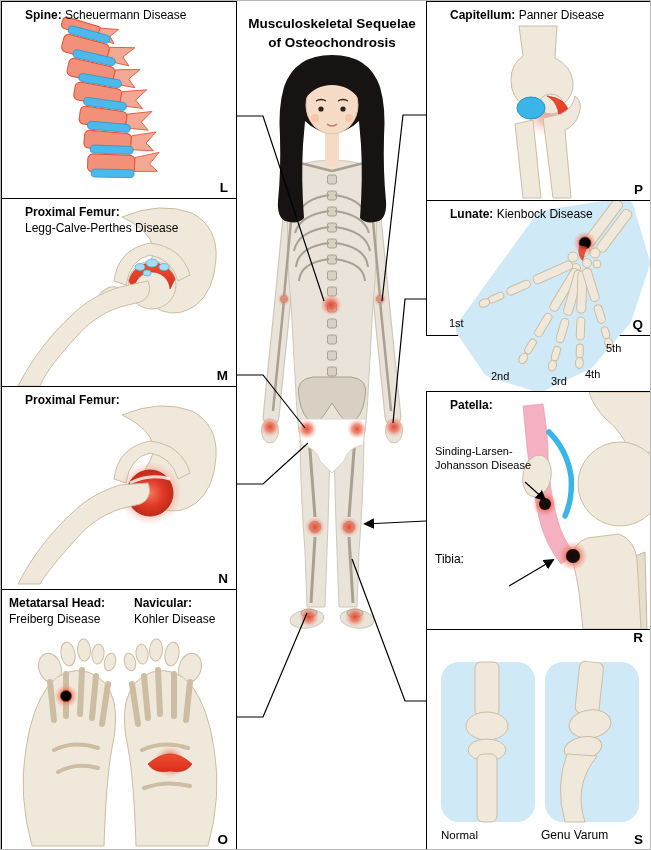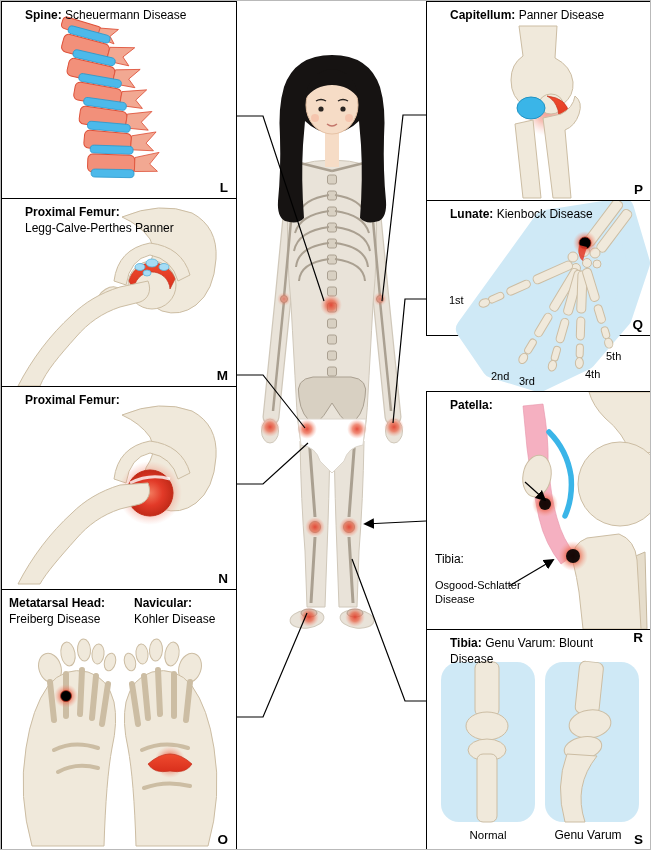--- a/index.html
+++ b/index.html
@@ -6,21 +6,21 @@
   body{font-family:"Liberation Sans",sans-serif;background:#fff;color:#000}
   .stage{position:relative;width:651px;height:850px;background:#fff;border:1px solid #b9b9b9;overflow:hidden}
   .panel{position:absolute;background:#fff;border:1px solid #000}
   .panel>svg{position:absolute;left:0;top:0;z-index:1}
   .phead{position:absolute;top:2px;left:0;right:0;padding:4px 23px;font-size:12px;line-height:1.3;z-index:4}
   .phead .bld{font-weight:bold}
   .two .bld{display:block}
   .letter{position:absolute;bottom:3px;right:8px;font-weight:bold;font-size:13.5px;z-index:4}
   .plabel{position:absolute;font-size:11px;line-height:1.3;z-index:4}
   .plabel .bld{font-weight:bold}
-  .ctr{text-align:center}
+  .ctr{}
   .ctitle{position:absolute;left:238px;top:14px;width:186px;text-align:center;font-weight:bold;font-size:13.5px;line-height:1.4;z-index:2}
   .figure{position:absolute;left:236px;top:48px;z-index:1}
   .overlay{position:absolute;left:0;top:0;z-index:6;pointer-events:none}
   
   .bone{fill:#f0e9db;stroke:#ccbda3;stroke-width:1}
   .bone2{fill:#e6ddcb;stroke:#c6b89e;stroke-width:1}
   .skel{fill:#d8d0c2;stroke:#aaa091;stroke-width:1}
   .skline{stroke:#aaa091;fill:none}
   .disc{fill:#4cb9ea;stroke:#2a98cc;stroke-width:.8}
   .vbody{fill:#f2907a;stroke:#de5038;stroke-width:1}
@@ -50,20 +50,24 @@
         <stop offset="0%" stop-color="#f37a5e"></stop>
           <stop offset="55%" stop-color="#e23a28"></stop>
           <stop offset="100%" stop-color="#c22a18"></stop>
       </radialGradient>
       <marker id="arrw" markerWidth="9" markerHeight="9" refX="7.5" refY="4.5" orient="auto">
         <path d="M0,0 L9,4.5 L0,9 Z" fill="#000"></path>
       </marker>
     </defs>
   </svg>
 
+  <div class="ctitle">
+    <div>Musculoskeletal Sequelae</div>
+    <div>of Osteochondrosis</div>
+  </div>
 
   <svg class="figure" width="190" height="600" viewBox="0 0 190 600">
     <polyline points="58,126 46,250 34,368" fill="none" stroke="#d0c8ba" stroke-width="17" stroke-linecap="round" stroke-linejoin="round"></polyline>
     <polyline points="58,126 46,250 34,368" fill="none" stroke="#e9e3d9" stroke-width="14.5" stroke-linecap="round" stroke-linejoin="round"></polyline>
     <polyline points="132,126 144,250 156,368" fill="none" stroke="#d0c8ba" stroke-width="17" stroke-linecap="round" stroke-linejoin="round"></polyline>
     <polyline points="132,126 144,250 156,368" fill="none" stroke="#e9e3d9" stroke-width="14.5" stroke-linecap="round" stroke-linejoin="round"></polyline>
     <ellipse cx="33" cy="382" rx="8.5" ry="12" class="body"></ellipse>
     <ellipse cx="157" cy="382" rx="8.5" ry="12" class="body"></ellipse>
     <path d="M60,116 Q95,106 130,116 Q138,124 139,150 Q141,205 136,255 Q133,310 131,345 Q130,372 126,394 L64,394 Q60,372 59,345 Q57,310 54,255 Q49,205 51,150 Q52,124 60,116 Z" class="body"></path>
     <rect x="88" y="80" width="14" height="38" class="skin"></rect>
@@ -175,21 +179,21 @@
       <g transform="translate(90,176) rotate(1)">
           <rect x="-1" y="-9" width="43" height="8" rx="4" class="disc"></rect>
         </g>
     </svg>
     <span class="letter">L</span>
   </section>
 
   <section class="panel" style="left:0;top:197px;width:236px;height:189px">
     <div class="phead two">
       <span class="bld">Proximal Femur:</span>
-      <span>Legg-Calve-Perthes Panner</span>
+      <span>Legg-Calve-Perthes Disease</span>
     </div>
     <svg width="234" height="187" viewBox="0 0 234 187">
       <path d="M120,18 Q158,2 190,14 Q216,28 214,60 Q212,92 194,106 Q178,118 160,112 Q146,106 142,92 Q139,76 148,64 Q154,52 148,40 Q138,26 120,18 Z" class="bone"></path>
       <path d="M112,82 Q116,50 148,44 Q180,48 188,76 L176,82 Q170,60 148,56 Q128,60 124,86 Z" class="bone"></path>
       <circle cx="150" cy="86" r="24" class="bone"></circle>
       <path d="M127,82 A24,24 0 0 1 173,80 L168,90 A18,18 0 0 0 132,92 Z" fill="url(#gr-solidred)" stroke="#c33320" stroke-width=".7"></path>
       <ellipse cx="138" cy="68" rx="5" ry="3.5" class="frag"></ellipse>
         <ellipse cx="150" cy="64" rx="6" ry="4" class="frag"></ellipse>
       <ellipse cx="162" cy="68" rx="5" ry="3.5" class="frag"></ellipse>
         <ellipse cx="145" cy="74" rx="4" ry="3" class="frag"></ellipse>
@@ -320,25 +324,25 @@
             <rect x="-4.5" y="10" width="9" height="34" rx="4" class="bone"></rect>
             <rect x="-4" y="48" width="8" height="19" rx="4" class="bone"></rect>
             <rect x="-3.5" y="71" width="7" height="12" rx="3.5" class="bone"></rect>
             <ellipse cx="0" cy="88" rx="4" ry="5" class="bone"></ellipse>
           </g>
       </g>
       <circle cx="158" cy="42" r="12" fill="url(#gr-glow)"></circle>
       <circle cx="158" cy="42" r="6" class="redcore" stroke="#b52a1a" stroke-width=".7"></circle>
       <path d="M152,44 Q150,56 156,60 Q158,52 160,46 Z" fill="#e23a28" opacity=".85"></path>
     </svg>
-    <div class="plabel" style="left:22px;top:92px">1st</div>
+    <div class="plabel" style="left:22px;top:115px">1st</div>
     <div class="plabel" style="left:64px;top:168px">2nd</div>
-    <div class="plabel" style="left:92px;top:173px">3rd</div>
+    <div class="plabel" style="left:124px;top:173px">3rd</div>
     <div class="plabel" style="left:158px;top:166px">4th</div>
-    <div class="plabel" style="left:179px;top:148px">5th</div>
+    <div class="plabel" style="left:179px;top:140px">5th</div>
     <span class="letter">Q</span>
   </section>
 
   <section class="panel" style="left:425px;top:390px;width:226px;height:258px">
     <div class="phead">
       <span class="bld">Patella:</span>
     </div>
     <svg width="224" height="237" viewBox="0 0 224 237">
       <path d="M162,0 L224,0 L224,60 L206,66 Q196,40 178,26 Q166,14 162,0 Z" class="bone"></path>
       <circle cx="193" cy="92" r="42" class="bone"></circle>
@@ -347,33 +351,29 @@
       <path d="M96,14 L116,12 Q122,48 121,70 Q124,106 130,126 Q136,148 148,162 L134,172 Q118,152 112,126 Q104,88 100,56 Z" fill="#f5a8bb" opacity=".9" stroke="#e287a0" stroke-width=".6"></path>
       <path d="M122,40 Q140,58 144,84 Q146,106 138,124" stroke="#3ab5e8" stroke-width="5.5" fill="none" stroke-linecap="round"></path>
       <ellipse cx="110" cy="84" rx="14" ry="21" class="bone" transform="rotate(10 110 84)"></ellipse>
       <circle cx="118" cy="112" r="13" fill="url(#gr-glow)"></circle>
         <circle cx="118" cy="112" r="6" class="redcore" opacity=".9"></circle>
       <circle cx="146" cy="164" r="15" fill="url(#gr-glow)"></circle>
         <circle cx="146" cy="164" r="7" class="redcore" opacity=".9"></circle>
       <line x1="98" y1="90" x2="118" y2="108" stroke="#000" stroke-width="1.2" marker-end="url(#arrw)"></line>
       <line x1="82" y1="194" x2="126" y2="168" stroke="#000" stroke-width="1.2" marker-end="url(#arrw)"></line>
     </svg>
+    <div class="plabel" style="left:8px;top:52px;width:110px">
+      <span style="display:block">Sinding-Larsen-</span>
+      <span style="display:block">Johansson Disease</span>
+    </div>
     <div class="plabel bld" style="left:8px;top:160px;font-size:12px">Tibia:</div>
-    <div class="plabel" style="left:8px;top:186px;width:110px">
-      <span style="display:block">Osgood-Schlatter</span>
-      <span style="display:block">Disease</span>
-    </div>
     <span class="letter">R</span>
   </section>
 
   <section class="panel" style="left:425px;top:628px;width:226px;height:222px">
-    <div class="phead">
-      <span class="bld">Tibia:</span>
-      <span>Genu Varum: Blount Disease</span>
-    </div>
     <svg width="224" height="220" viewBox="0 0 224 220">
       <rect x="14" y="32" width="94" height="160" rx="18" fill="#cfe9f6"></rect>
       <rect x="118" y="32" width="94" height="160" rx="18" fill="#cfe9f6"></rect>
       <g>
         <rect x="48" y="32" width="24" height="54" rx="6" class="bone"></rect>
         <ellipse cx="60" cy="96" rx="21" ry="14" class="bone"></ellipse>
         <ellipse cx="60" cy="120" rx="19" ry="11" class="bone"></ellipse>
         <rect x="50" y="124" width="20" height="68" rx="6" class="bone"></rect>
       </g>
       <g>

